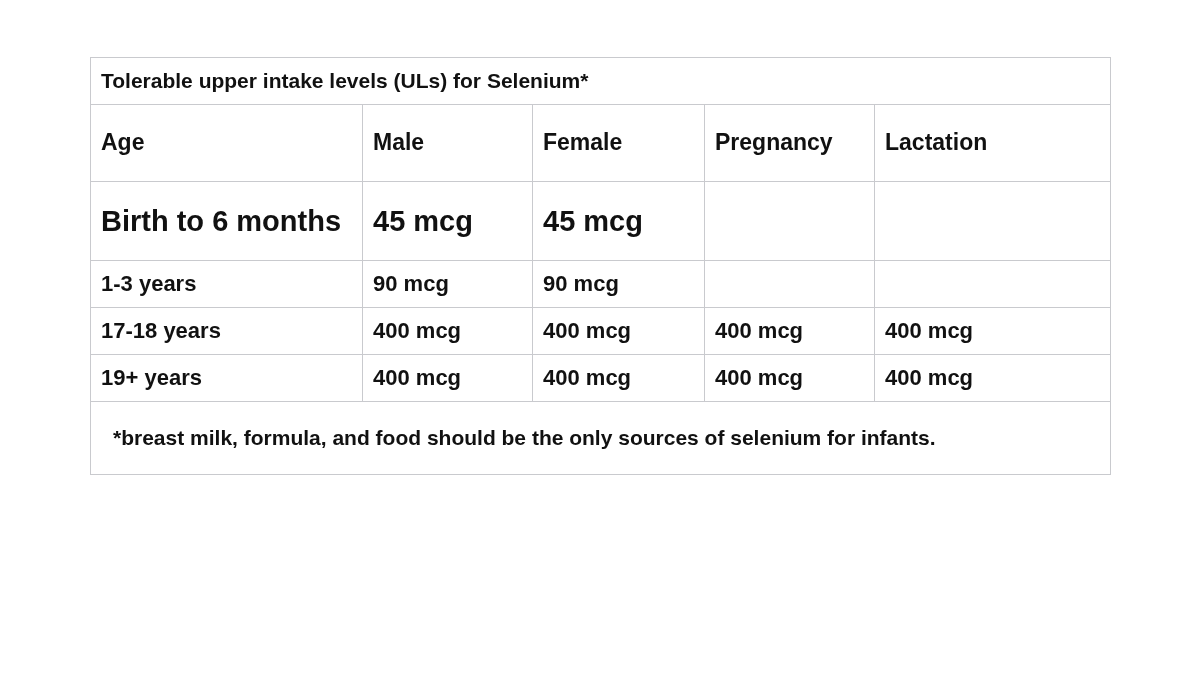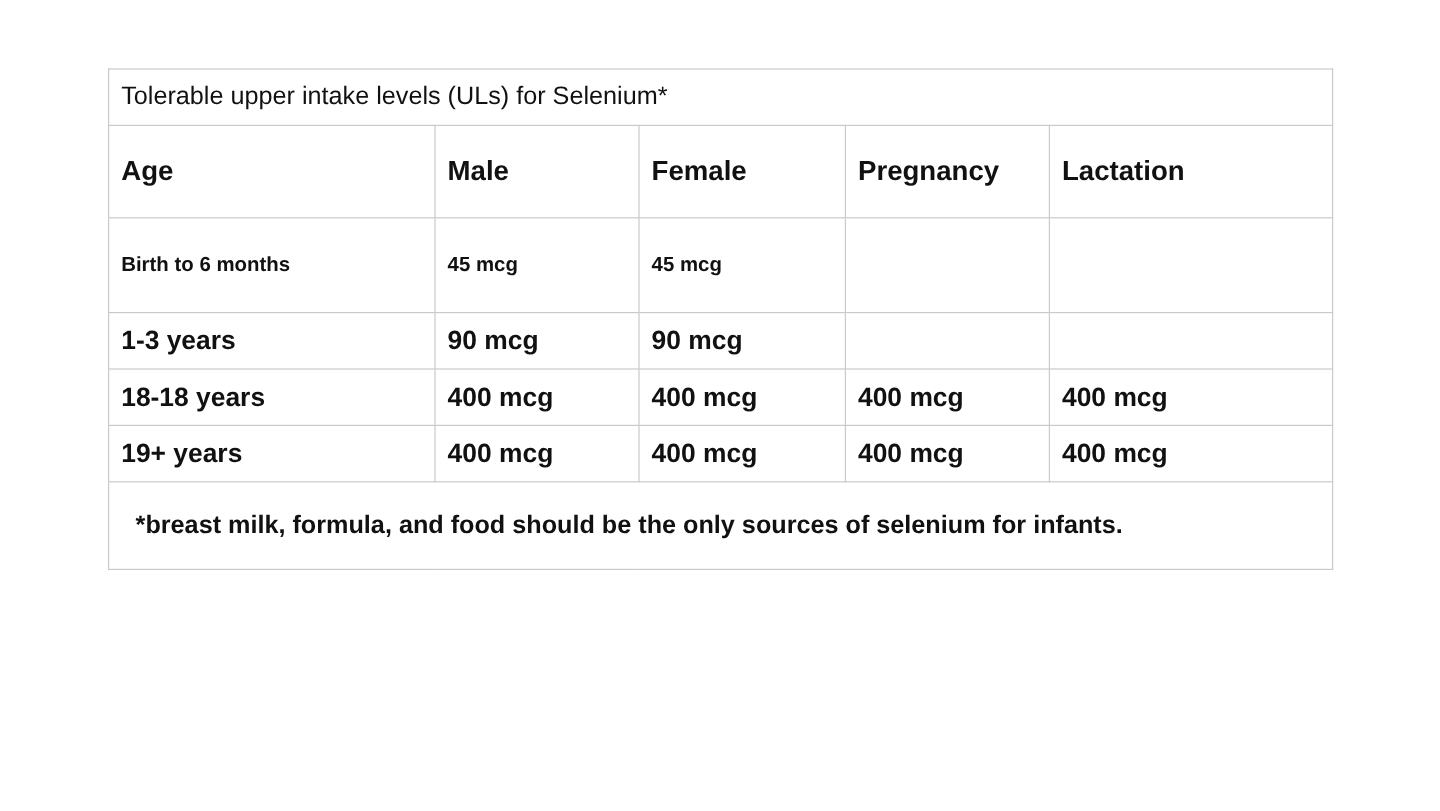--- a/index.html
+++ b/index.html
@@ -44,32 +44,32 @@
   
   col.c-age { width: 272px; }
   col.c-male { width: 170px; }
   col.c-female { width: 172px; }
   col.c-preg { width: 170px; }
   col.c-lact { width: 236px; }
 
   tr.title-row td {
     height: 46px;
     font-size: 21px;
-    font-weight: normal;
+    font-weight: bold;
     padding-left: 10px;
   }
   tr.header-row td {
     height: 76px;
     font-size: 23px;
     font-weight: bold;
     margin-left: 29px;
   }
   tr.tall-row td {
     height: 78px;
-    font-size: 17px;
+    font-size: 29px;
   }
   tr.data-row td {
     height: 46px;
     font-size: 22px;
   }
   tr.footnote-row td {
     height: 72px;
     font-size: 21px;
     font-weight: bold;
     padding-left: 22px;
@@ -108,21 +108,21 @@
           <td class="cell-empty"></td>
         </tr>
         <tr class="data-row">
           <td>1-3 years</td>
           <td>90 mcg</td>
           <td>90 mcg</td>
           <td class="cell-empty"></td>
           <td class="cell-empty"></td>
         </tr>
         <tr class="data-row">
-          <td>18-18 years</td>
+          <td>17-18 years</td>
           <td>400 mcg</td>
           <td>400 mcg</td>
           <td>400 mcg</td>
           <td>400 mcg</td>
         </tr>
         <tr class="data-row">
           <td>19+ years</td>
           <td>400 mcg</td>
           <td>400 mcg</td>
           <td>400 mcg</td>

